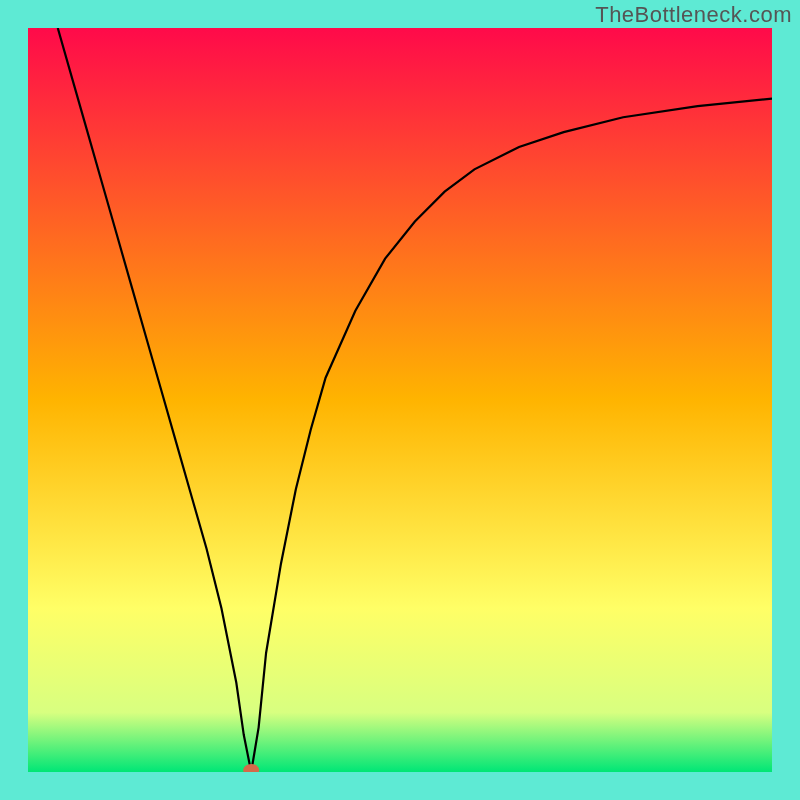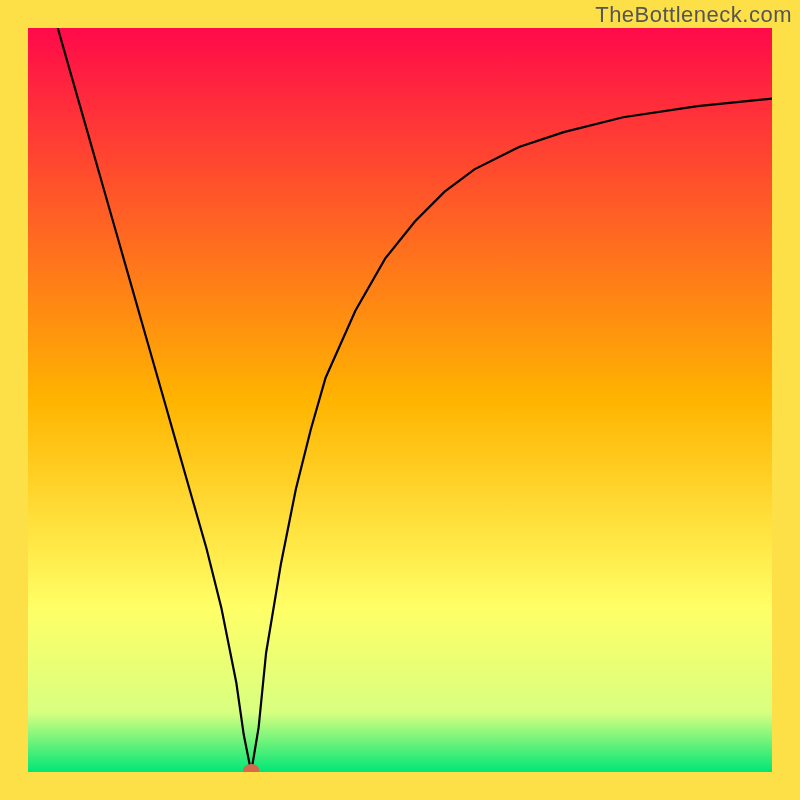--- a/index.html
+++ b/index.html
@@ -6,21 +6,21 @@
     margin: 0;
     padding: 0;
     width: 800px;
     height: 800px;
     overflow: hidden;
     font-family: Arial, Helvetica, sans-serif;
   }
   .outer {
     width: 800px;
     height: 800px;
-    background: #fde047;
+    background: #5eead4;
     position: relative;
   }
   .watermark {
     position: absolute;
     top: 2px;
     right: 8px;
     color: #555;
     font-size: 22px;
     font-weight: 500;
     letter-spacing: 0.5px;

